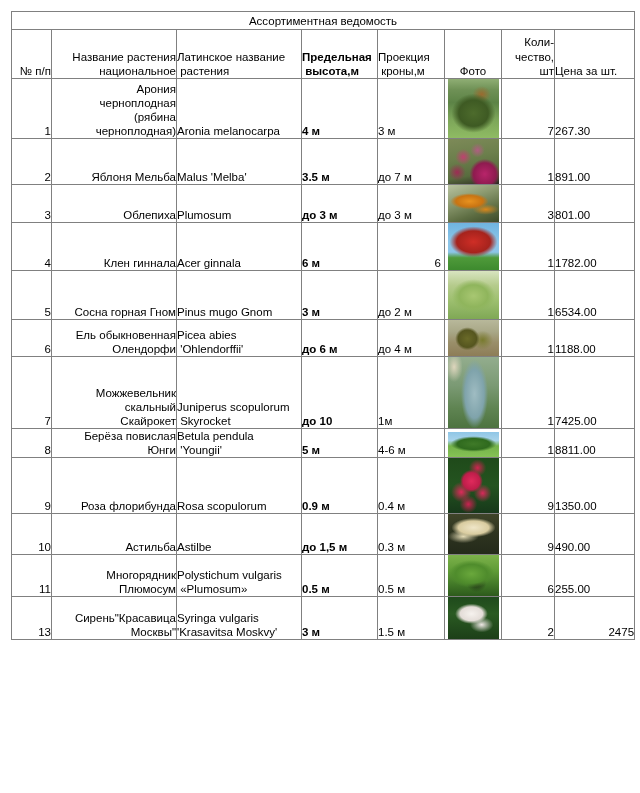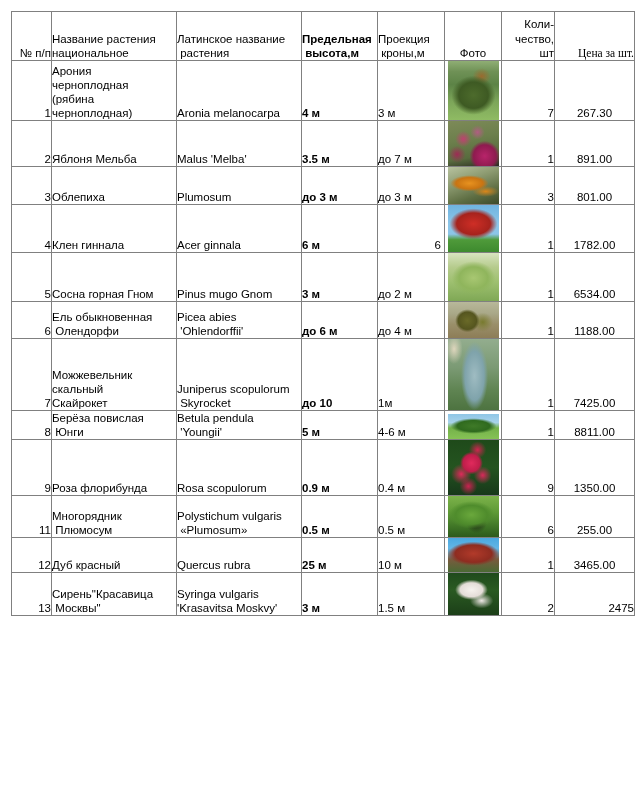--- a/index.html
+++ b/index.html
@@ -47,29 +47,29 @@
   }
   
   .hdr {
     vertical-align: bottom;
     height: 49px;
     padding: 0 3px 2px 4px;
     font-size: 11.5px;
     line-height: 14.2px;
   }
   .hdr.c-num { text-align: right; }
-  .hdr.c-price { text-align: right; font-family: Liberation Serif, serif; }
+  .hdr.c-price { text-align: left; }
 
   
   .c-num {
     text-align: right;
     padding: 0 4px 2px 2px;
   }
   .c-rus {
-    text-align: left;
+    text-align: right;
     padding: 0 3px 2px 4px;
   }
   .c-lat {
     text-align: left;
     padding: 0 3px 2px 4px;
   }
   .c-h {
     text-align: left;
     padding: 0 3px 2px 4px;
     font-weight: bold;
@@ -82,21 +82,21 @@
   .c-photo {
     text-align: center;
     padding: 0;
     vertical-align: middle;
   }
   .c-qty {
     text-align: right;
     padding: 0 4px 2px 2px;
   }
   .c-price {
-    text-align: center;
+    text-align: left;
     padding: 0 4px 2px 4px;
   }
   .c-price.ralign { text-align: right; }
 
   .cell-lines { display: block; }
   .cell-lines span { display: block; white-space: pre; }
 
   
   .thumb {
     display: block;
@@ -194,20 +194,23 @@
       <col style="width:125px">
       <col style="width:125px">
       <col style="width:76px">
       <col style="width:67px">
       <col style="width:57px">
       <col style="width:53px">
       <col style="width:80px">
     </colgroup>
     <tbody>
       <tr>
+        <td class="title-cell" colspan="8">Ассортиментная ведомость</td>
+      </tr>
+      <tr>
           <td class="hdr c-num">
             <span class="cell-lines">
               <span>№ п/п</span>
             </span>
           </td>
           <td class="hdr c-rus">
             <span class="cell-lines">
               <span>Название растения</span>
               <span>национальное</span>
             </span>
@@ -431,20 +434,40 @@
             </span>
           </td>
           <td class="c-h">0.9 м</td>
           <td class="c-crown">0.4 м</td>
           <td class="c-photo">
             <span class="thumb ph-rosa" style="height: 55px;"></span>
           </td>
           <td class="c-qty">9</td>
           <td class="c-price">1350.00</td>
         </tr>
+        <tr style="height: 40px;">
+          <td class="c-num">10</td>
+          <td class="c-rus">
+            <span class="cell-lines">
+              <span>Астильба</span>
+            </span>
+          </td>
+          <td class="c-lat">
+            <span class="cell-lines">
+              <span>Astilbe</span>
+            </span>
+          </td>
+          <td class="c-h">до 1,5 м</td>
+          <td class="c-crown">0.3 м</td>
+          <td class="c-photo">
+            <span class="thumb ph-astilbe" style="height: 40px;"></span>
+          </td>
+          <td class="c-qty">9</td>
+          <td class="c-price">490.00</td>
+        </tr>
         <tr style="height: 41px;">
           <td class="c-num">11</td>
           <td class="c-rus">
             <span class="cell-lines">
               <span>Многорядник</span>
               <span> Плюмосум</span>
             </span>
           </td>
           <td class="c-lat">
             <span class="cell-lines">
@@ -452,40 +475,20 @@
               <span> «Plumosum»</span>
             </span>
           </td>
           <td class="c-h">0.5 м</td>
           <td class="c-crown">0.5 м</td>
           <td class="c-photo">
             <span class="thumb ph-poly" style="height: 41px;"></span>
           </td>
           <td class="c-qty">6</td>
           <td class="c-price">255.00</td>
-        </tr>
-        <tr style="height: 34px;">
-          <td class="c-num">12</td>
-          <td class="c-rus">
-            <span class="cell-lines">
-              <span>Дуб красный</span>
-            </span>
-          </td>
-          <td class="c-lat">
-            <span class="cell-lines">
-              <span>Quercus rubra</span>
-            </span>
-          </td>
-          <td class="c-h">25 м</td>
-          <td class="c-crown">10 м</td>
-          <td class="c-photo">
-            <span class="thumb ph-quercus" style="height: 34px;"></span>
-          </td>
-          <td class="c-qty">1</td>
-          <td class="c-price">3465.00</td>
         </tr>
         <tr style="height: 42px;">
           <td class="c-num">13</td>
           <td class="c-rus">
             <span class="cell-lines">
               <span>Сирень"Красавица</span>
               <span> Москвы"</span>
             </span>
           </td>
           <td class="c-lat">

